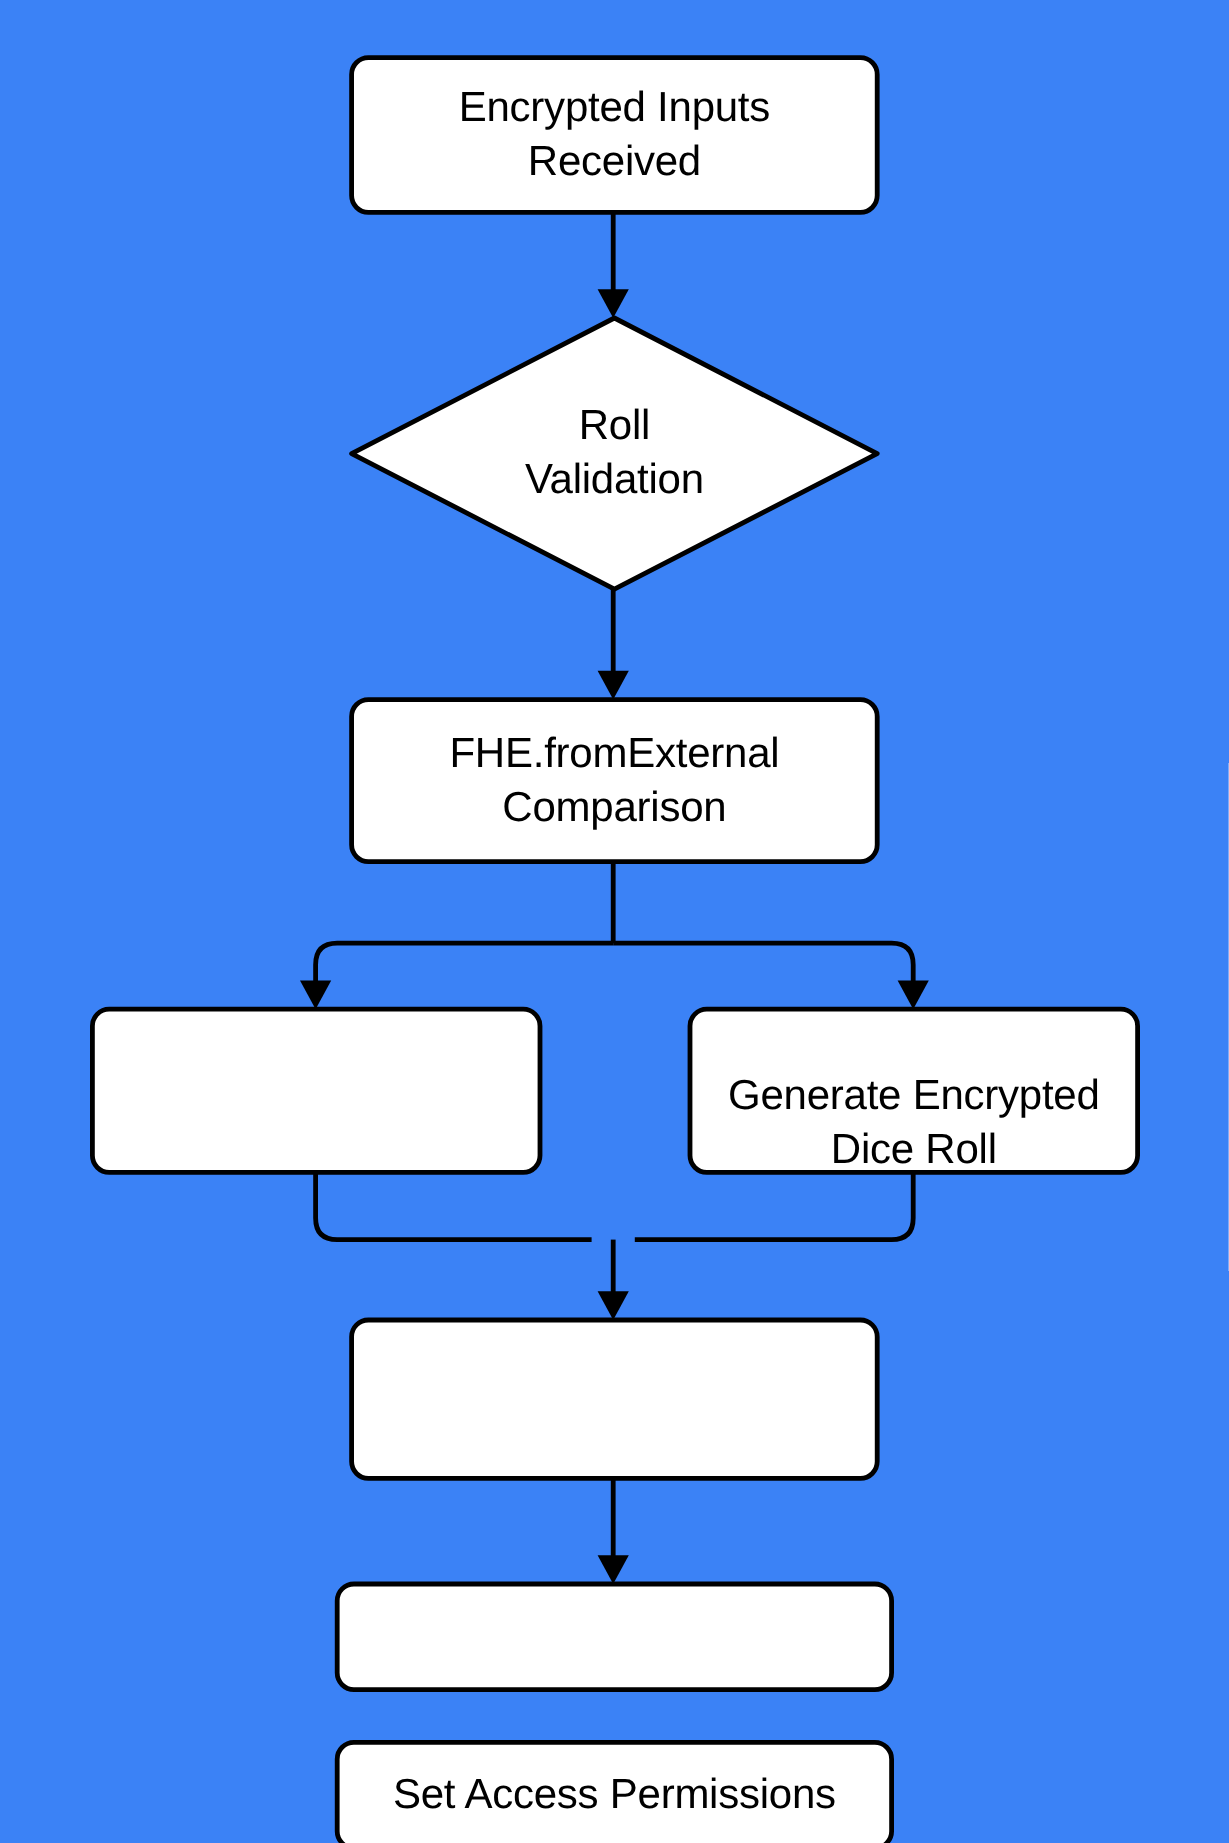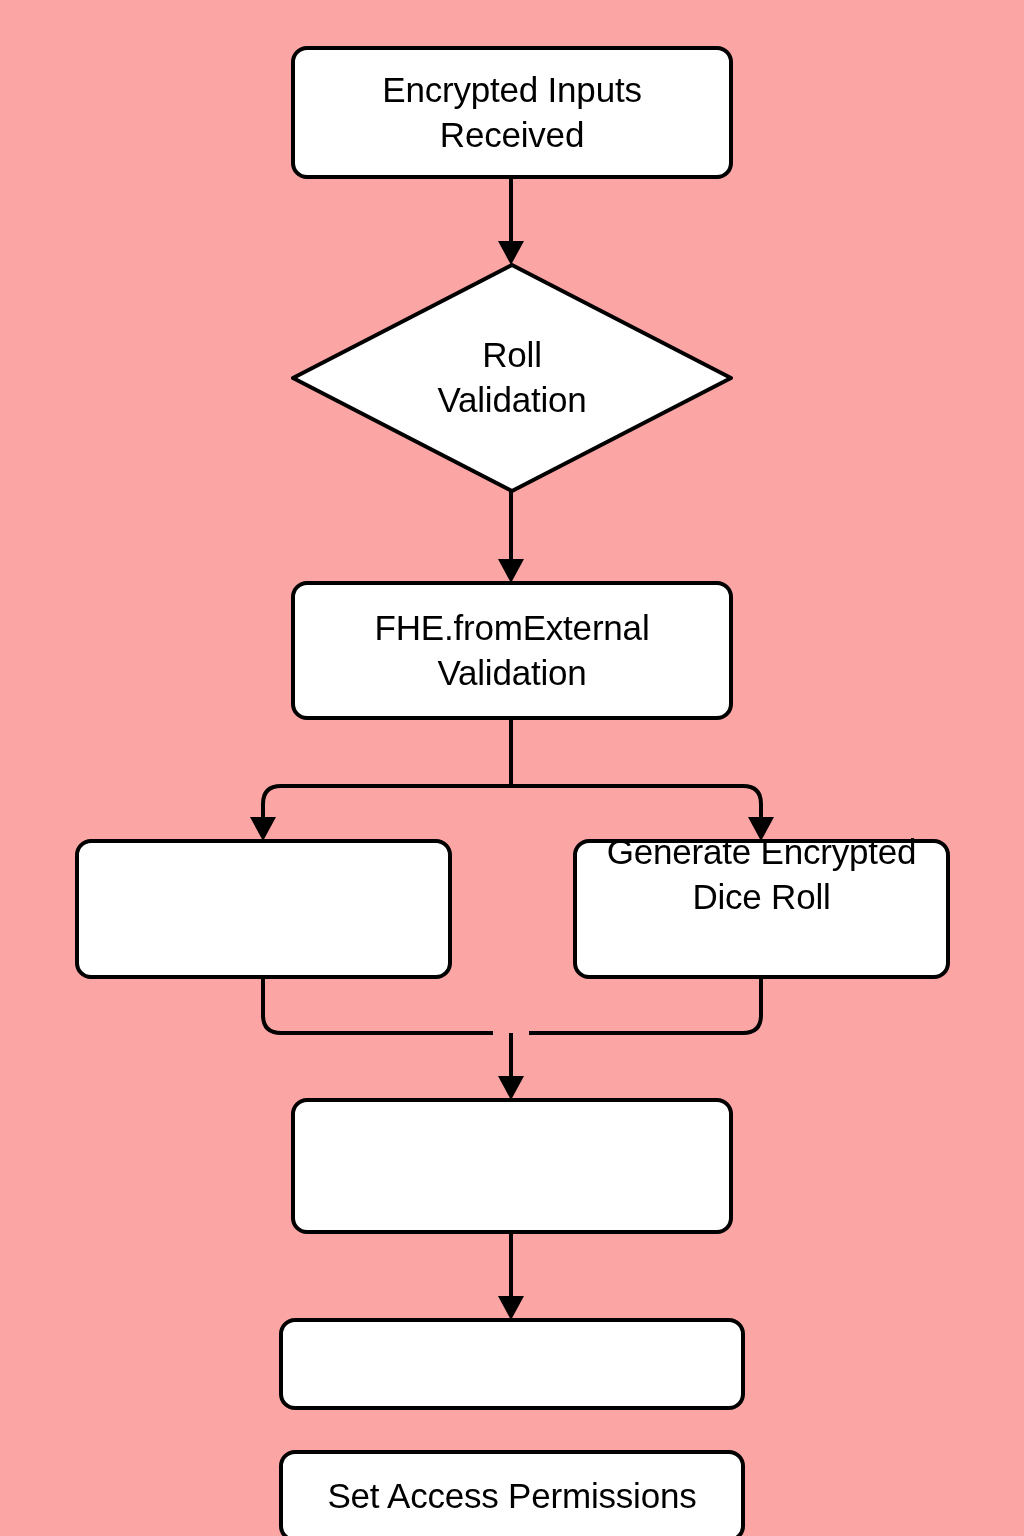--- a/index.html
+++ b/index.html
@@ -8,21 +8,21 @@
     padding: 0;
     background: #ffffff;
   }
   body {
     font-family: "Liberation Sans", sans-serif;
   }
   #canvas {
     position: relative;
     width: 1024px;
     height: 1536px;
-    background: #fca5a5;
+    background: #3b82f6;
     overflow: hidden;
   }
   #flow-svg {
     position: absolute;
     top: 0;
     left: 0;
     width: 1024px;
     height: 1536px;
   }
   .node-label {
@@ -92,23 +92,23 @@
     </g>
   </svg>
 
   <div class="node-label" style="left:293px; top:48px; width:438px; height:129px;">Encrypted Inputs
 Received</div>
 
   <div class="node-label" style="left:293px; top:265px; width:438px; height:226px;">Roll
 Validation</div>
 
   <div class="node-label" style="left:293px; top:583px; width:438px; height:135px;">FHE.fromExternal
-Validation</div>
+Comparison</div>
 
 
-  <div class="node-label" style="left:575px; top:807px; width:373px; height:136px;">Generate Encrypted
+  <div class="node-label" style="left:575px; top:868px; width:373px; height:136px;">Generate Encrypted
 Dice Roll</div>
 
 
 
   <div class="node-label" style="left:281px; top:1452px; width:462px; height:88px;">Set Access Permissions</div>
 
 </div>
 
 </body></html>

